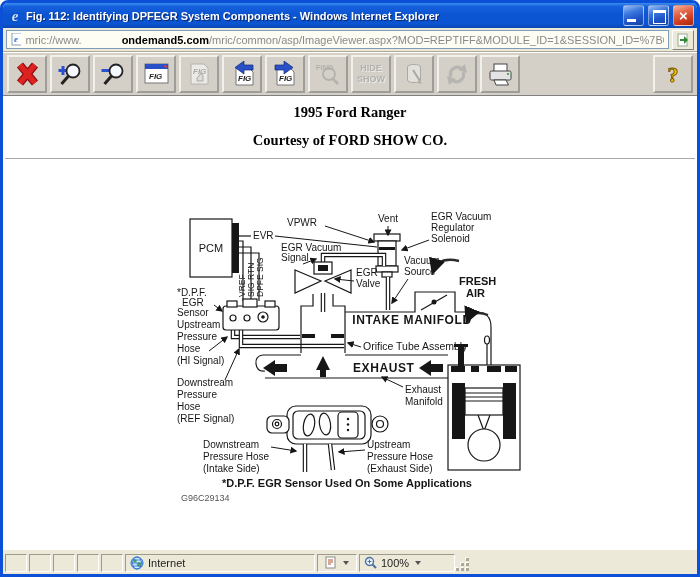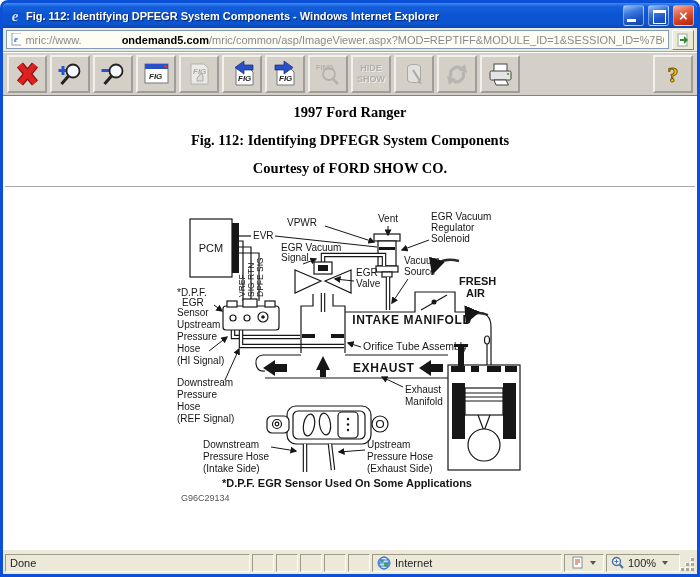--- a/index.html
+++ b/index.html
@@ -74,21 +74,21 @@
 
   
   .statusbar { height:25px; background:#ece9d8; display:flex; align-items:center;
                padding:3px 2px 2px 2px; gap:2px; border-top:1px solid #fff; }
   .cell { height:18px; border:1px solid; border-color:#9d998b #fff #fff #9d998b;
           font-size:11px; color:#222; display:flex; align-items:center; padding:0 4px; gap:4px; }
   .c-done { flex:1; }
   .c-sm { width:22px; }
   .c-net { width:190px; }
   .c-flag { width:40px; justify-content:center; }
-  .c-zoom { width:74px; }
+  .c-zoom { width:96px; }
   .darr { width:0; height:0; border-left:3px solid transparent; border-right:3px solid transparent;
           border-top:4px solid #555; margin-left:2px; }
   .grip { width:13px; height:18px; position:relative; }
   .grip i { position:absolute; width:3px; height:3px; background:#aca899; box-shadow:-1px -1px 0 #fff; }
 </style>
 </head>
 <body>
 
 <div class="window">
 
@@ -221,22 +221,21 @@
     <span class="spacer"></span>
 
     <button class="tbtn">
       <svg width="26" height="26">
         <text x="13" y="21" text-anchor="middle" style="font:900 22px 'Liberation Serif',serif" fill="#f4c400" stroke="#7a5a00" stroke-width="1">?</text>
       </svg>
     </button>
   </div>
 
   <div class="content">
-    <div class="head h-1">1997 Ford Ranger</div>
-    <div class="head h-2">Fig. 112: Identifying DPFEGR System Components</div>
+    <div class="head h-1">1995 Ford Ranger</div>
     <div class="head h-3">Courtesy of FORD SHOW CO.</div>
     <hr class="rule">
 
     <svg class="diagram" viewBox="0 0 400 310" width="400" height="310">
       <defs>
         <marker id="ah" viewBox="0 0 10 10" refX="8" refY="5" markerWidth="7" markerHeight="7" orient="auto">
           <path d="M0,0 L10,5 L0,10 z" fill="#161616"></path>
         </marker>
       </defs>
 
@@ -413,23 +412,20 @@
       <text class="t0" x="28" y="272">(Intake Side)</text>
       <text class="t0" x="192" y="248">Upstream</text>
       <text class="t0" x="192" y="260">Pressure Hose</text>
       <text class="t0" x="192" y="272">(Exhaust Side)</text>
       <text class="t3" x="172" y="287" text-anchor="middle">*D.P.F. EGR Sensor Used On Some Applications</text>
       <text class="t4" x="6" y="301">G96C29134</text>
     </svg>
   </div>
 
   <div class="statusbar">
-    <div class="cell c-done">
-      <span>Done</span>
-    </div>
     <div class="cell c-sm"></div>
     <div class="cell c-sm"></div>
     <div class="cell c-sm"></div>
     <div class="cell c-sm"></div>
     <div class="cell c-sm"></div>
     <div class="cell c-net">
       <svg width="14" height="14">
         <circle cx="7" cy="7" r="6" fill="#cfe6ff" stroke="#2a6fd0"></circle>
         <circle cx="5" cy="5" r="1.8" fill="#53a653"></circle>
         <circle cx="9" cy="8.5" r="2.2" fill="#53a653"></circle>

